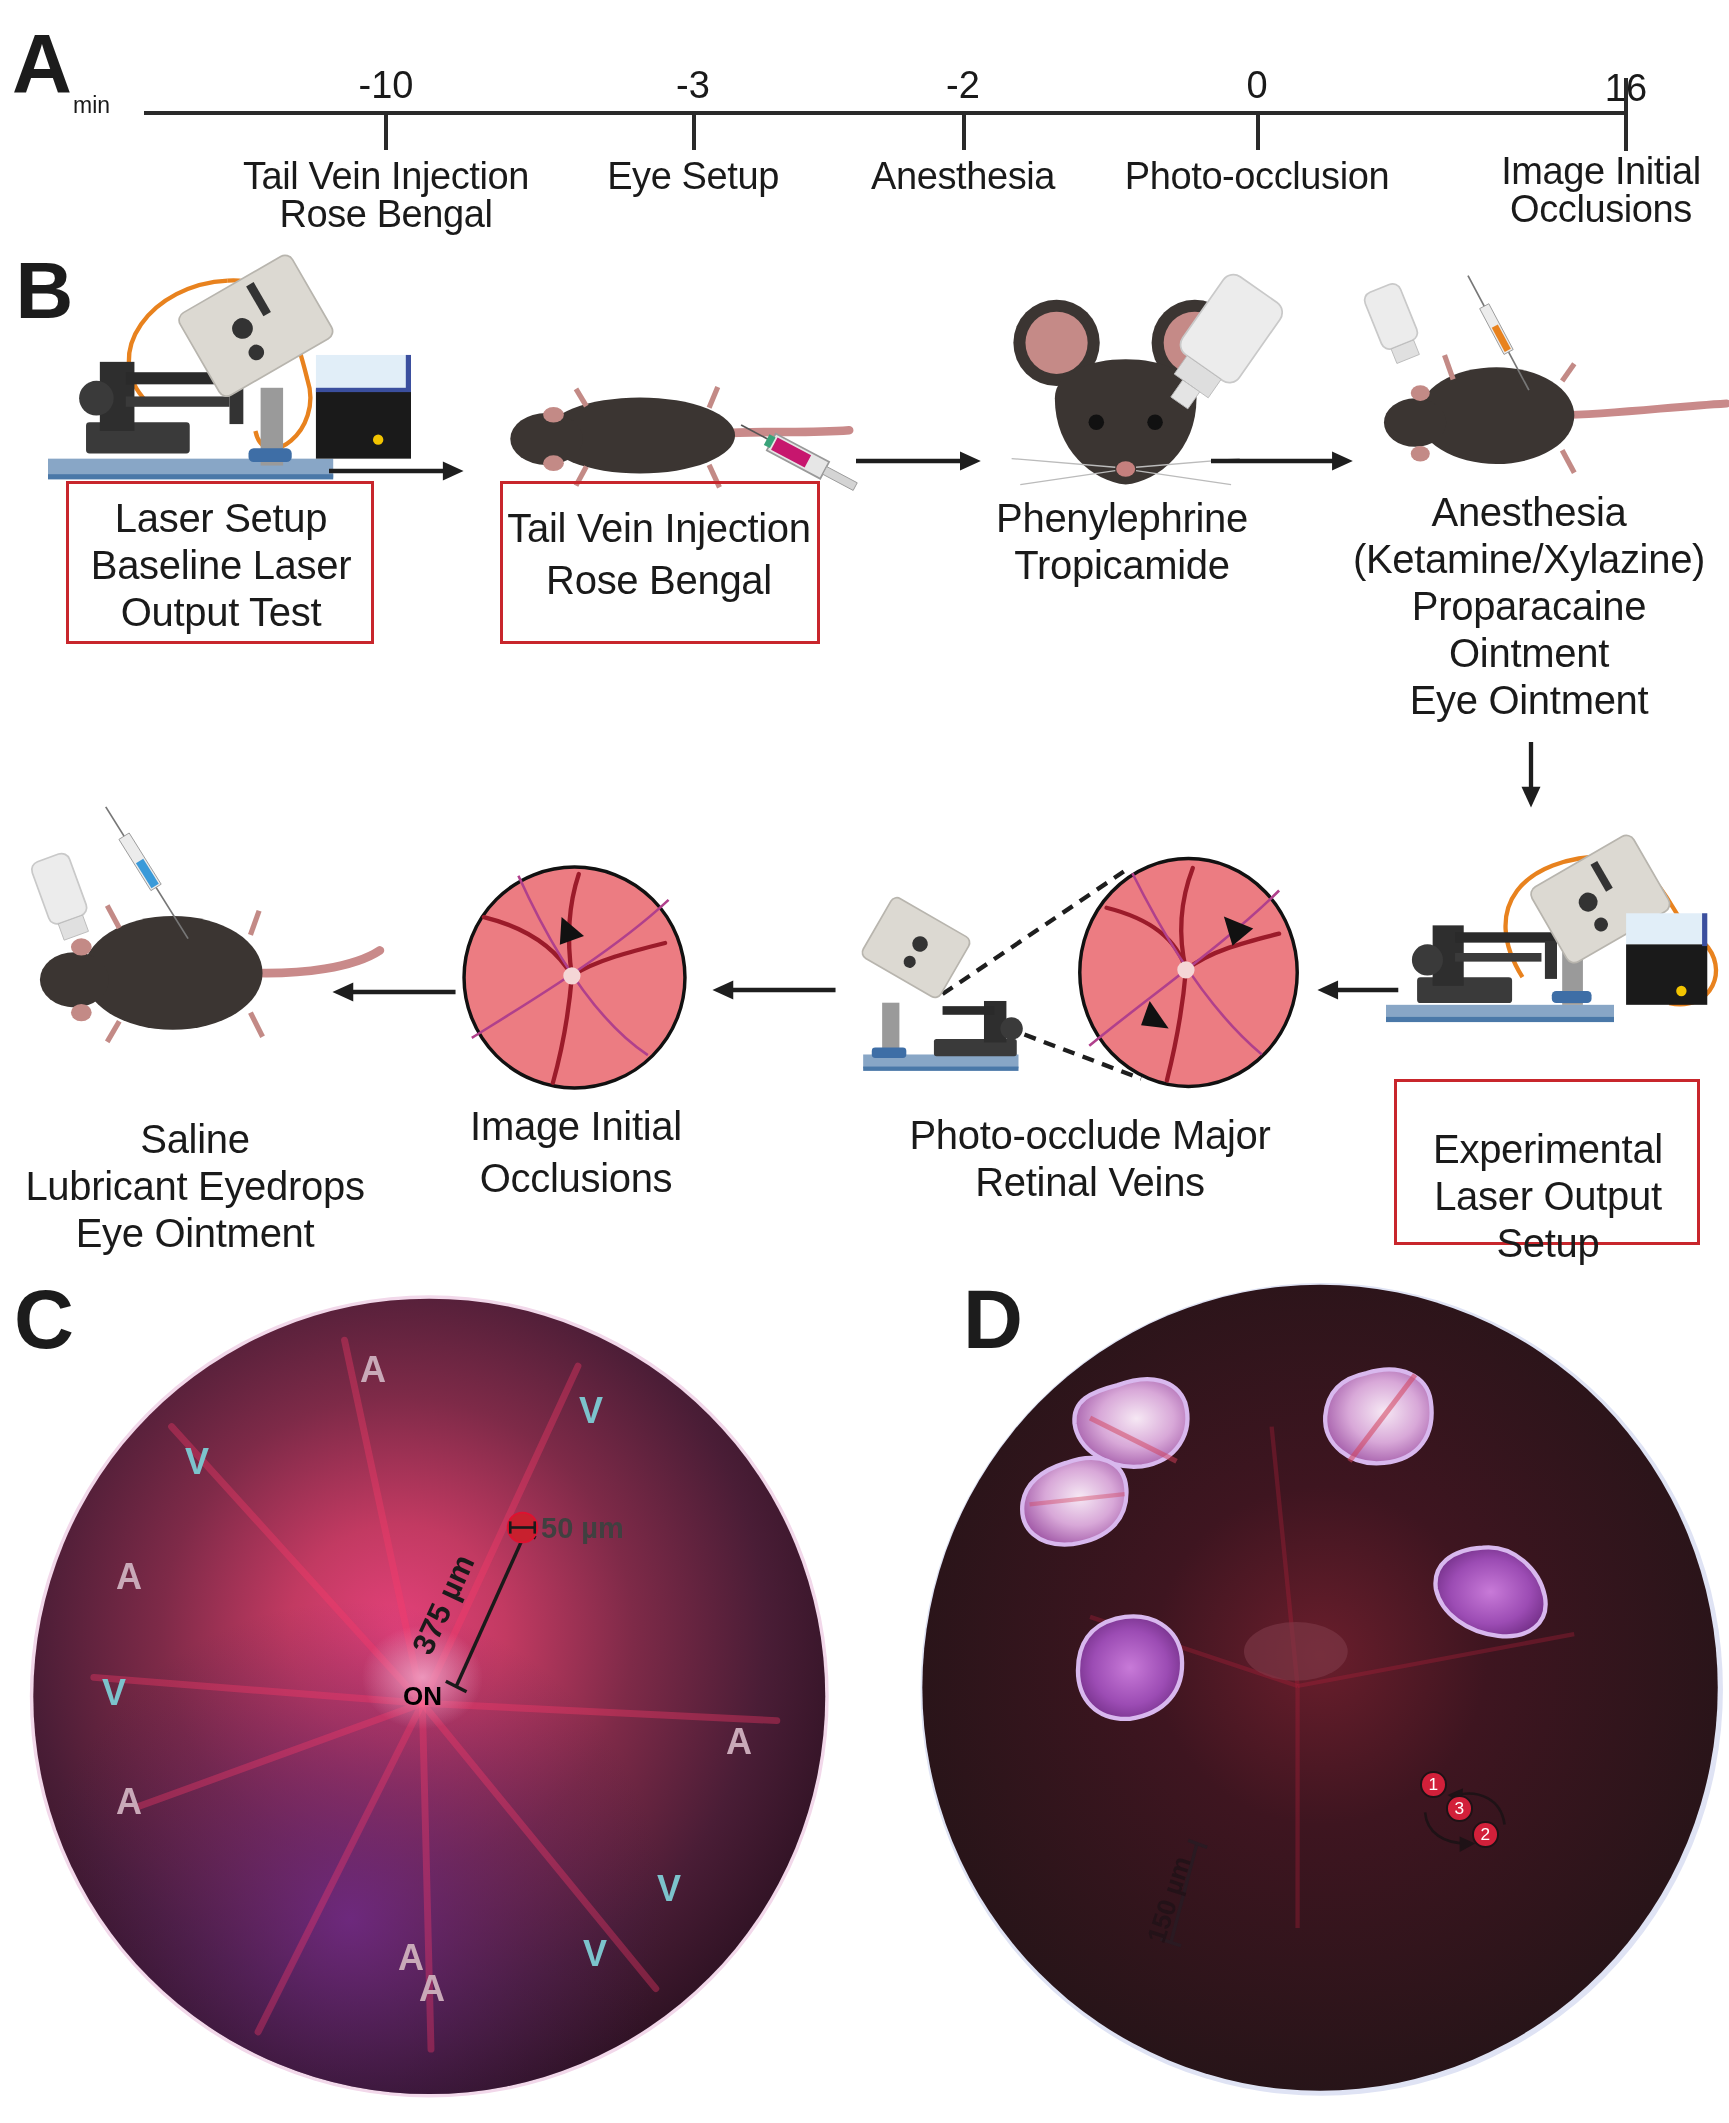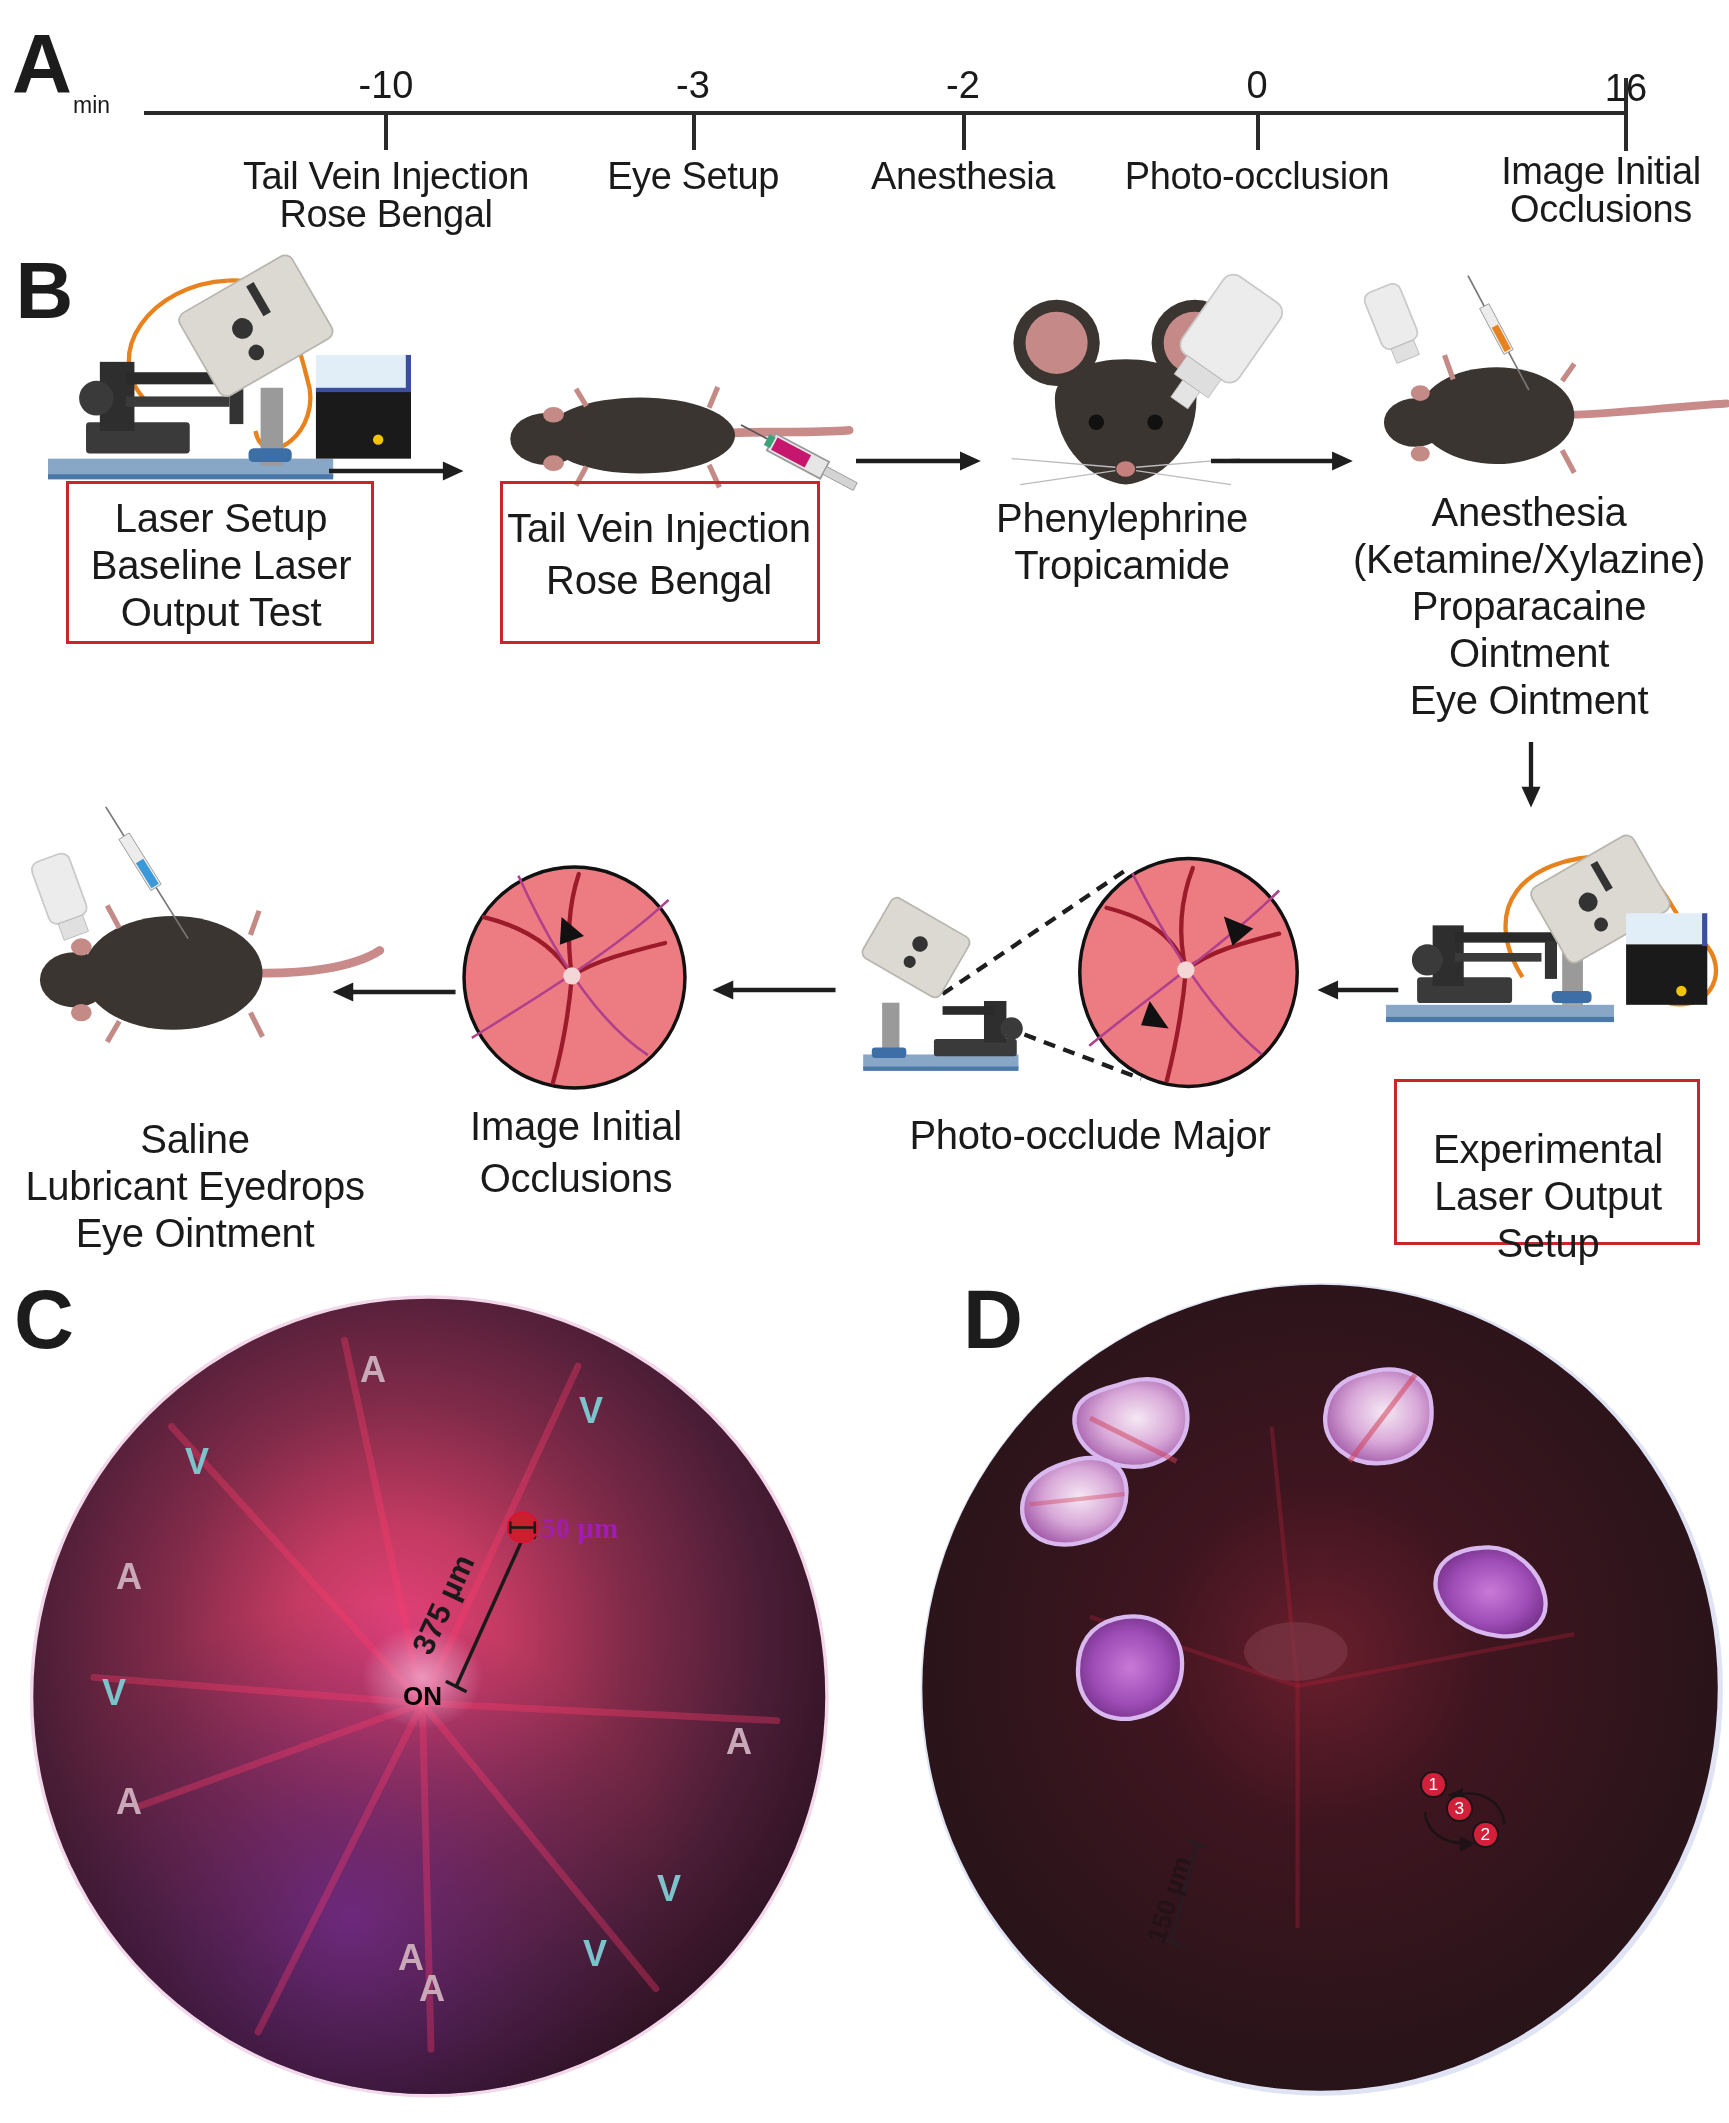--- a/index.html
+++ b/index.html
@@ -258,20 +258,21 @@
     <path d="M 20 220 C 80 170 180 100 240 40"></path>
     <path d="M 70 20 C 110 100 160 180 220 230"></path>
   </g>
   <circle cx="132" cy="132" r="10" fill="#f4d6d6"></circle>
   <polygon points="176,70 210,84 186,104" fill="#111"></polygon>
   <polygon points="90,168 112,200 80,196" fill="#111"></polygon>
 </svg>
 
 <div class="step-text" style="left:1090px; top:1112px;">
   <div>Photo-occlude Major</div>
+  <div>Retinal Veins</div>
 </div>
 
 <svg style="left:709px; top:977px;" width="130" height="26" viewBox="0 0 150 30">
   <line x1="22" y1="15" x2="146" y2="15" stroke="#1e1e1e" stroke-width="5"></line>
   <polygon points="28,4 4,15 28,26" fill="#1e1e1e"></polygon>
 </svg>
 
 <svg style="left:458px; top:865px;" width="233" height="225" viewBox="0 0 270 260">
   <ellipse cx="135" cy="130" rx="128" ry="128" fill="#ec7c82" stroke="#111" stroke-width="4"></ellipse>
   <g fill="none" stroke="#9b1b2a" stroke-width="5" stroke-linecap="round">
@@ -381,21 +382,21 @@
   <line x1="96" y1="6" x2="120" y2="18" stroke="#1a1a1a" stroke-width="4"></line>
   <line x1="16" y1="184" x2="40" y2="196" stroke="#1a1a1a" stroke-width="4"></line>
 </svg>
 <div class="abs fundus-label" style="left:405px; top:1565px; font-size:31px; color:#1a1a1a; transform:rotate(-65deg); transform-origin:0 0; white-space:nowrap; top:1645px;">375 µm</div>
 <svg style="left:505px; top:1510px;" width="35" height="35" viewBox="0 0 40 40">
   <circle cx="20" cy="20" r="17" fill="#c8202e" stroke="#e01030" stroke-width="2"></circle>
   <line x1="6" y1="20" x2="34" y2="20" stroke="#1a1a1a" stroke-width="3"></line>
   <line x1="6" y1="13" x2="6" y2="27" stroke="#1a1a1a" stroke-width="3"></line>
   <line x1="34" y1="13" x2="34" y2="27" stroke="#1a1a1a" stroke-width="3"></line>
 </svg>
-<div class="abs fundus-label" style="left:541px; top:1512px; font-size:29px; color:#a21caf; white-space:nowrap;font-family:Liberation Serif, serif;">50 µm</div>
+<div class="abs fundus-label" style="left:541px; top:1512px; font-size:29px; color:#404040; white-space:nowrap;">50 µm</div>
 <div class="abs fundus-label" style="left:403px; top:1681px; font-size:26px; color:#000000;">ON</div>
 
 <div class="panel-letter" style="left:963px; top:1278px; font-size:83px;">D</div>
 
 <svg style="left:917px; top:1271px;" width="813" height="830" viewBox="0 0 940 960">
   <defs>
     <radialGradient id="dBase" cx="50%" cy="46%" r="60%">
       <stop offset="0%" stop-color="#6a1e2c"></stop>
       <stop offset="35%" stop-color="#3e1520"></stop>
       <stop offset="100%" stop-color="#231417"></stop>

